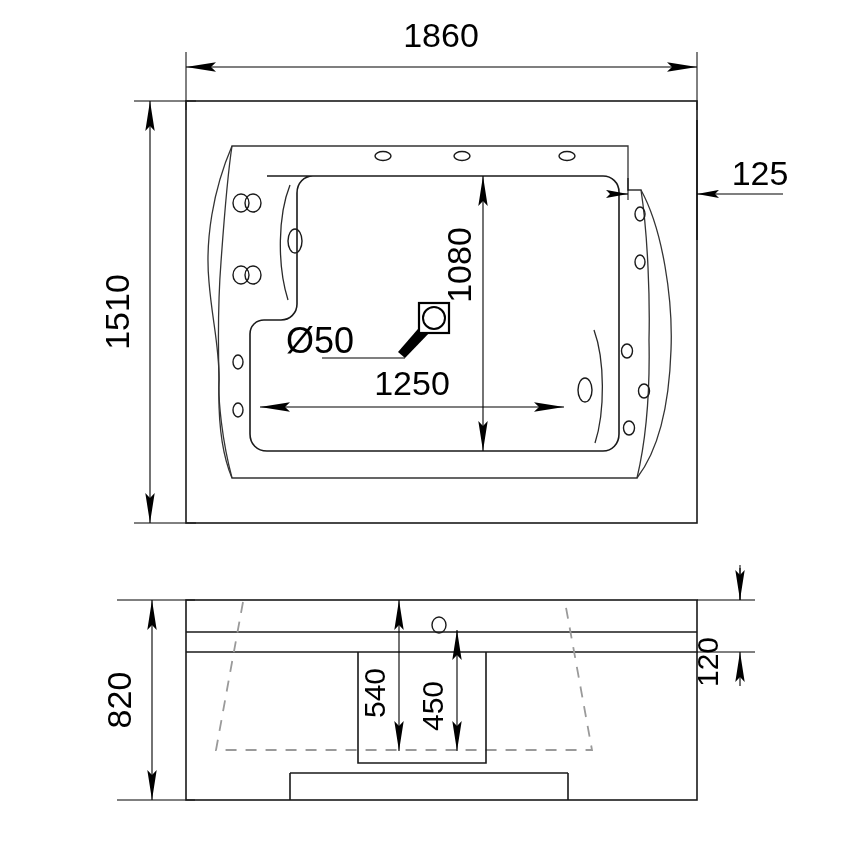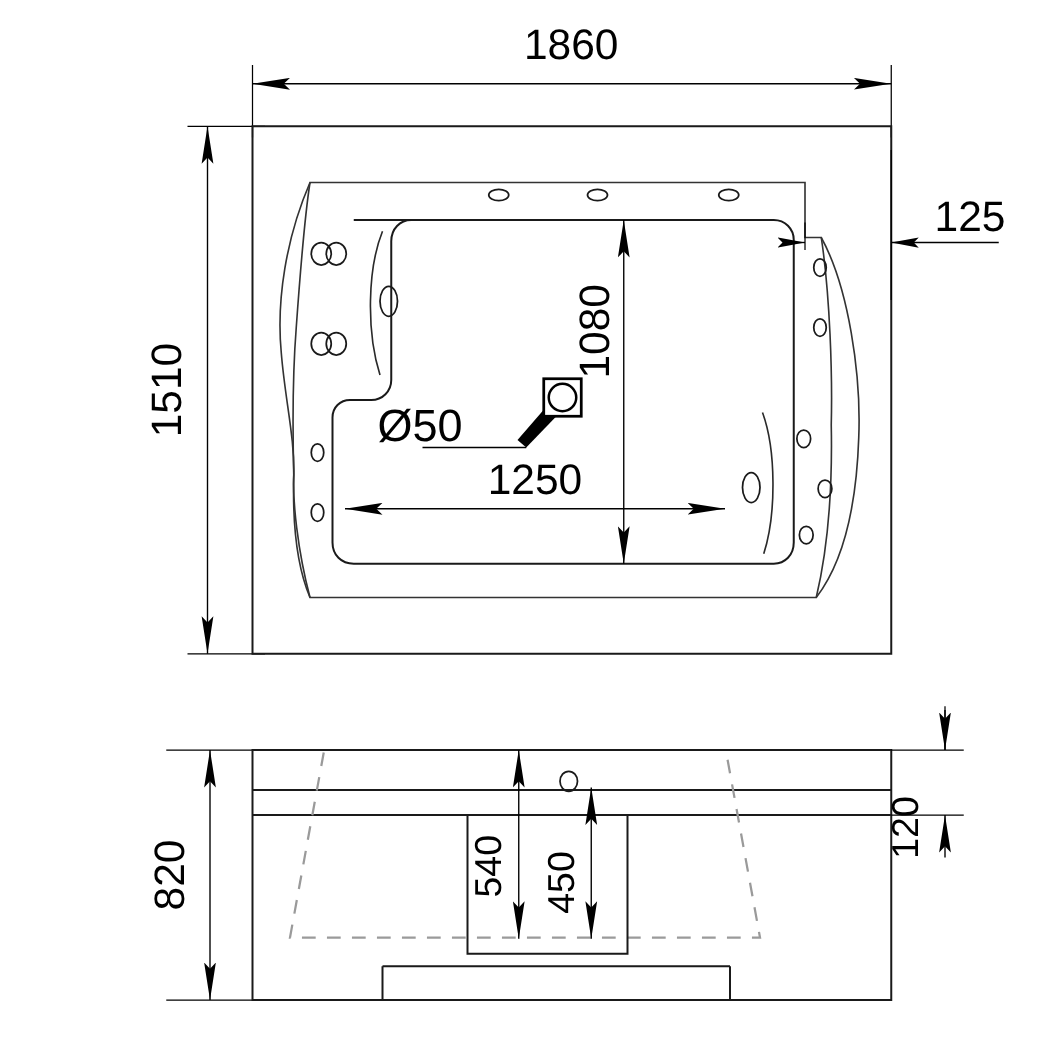--- a/index.html
+++ b/index.html
@@ -11,21 +11,20 @@
     width: 850px;
     height: 849px;
     font-family: "Liberation Sans", sans-serif;
     overflow: hidden;
   }
   #drawing-root {
     position: relative;
     width: 794px;
     height: 849px;
     background: #c2410c;
-    margin-left: 16px;
   }
   svg#tech-drawing {
     display: block;
     width: 850px;
     height: 849px;
     background: #ffffff;
   }
   .outline {
     fill: none;
     stroke: #1a1a1a;

